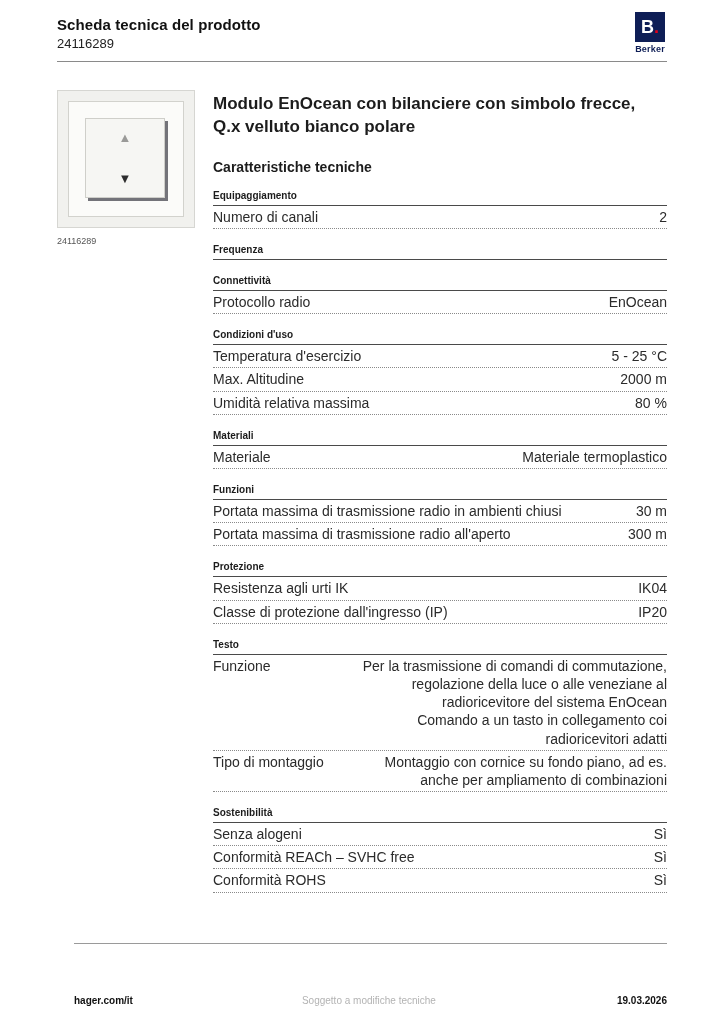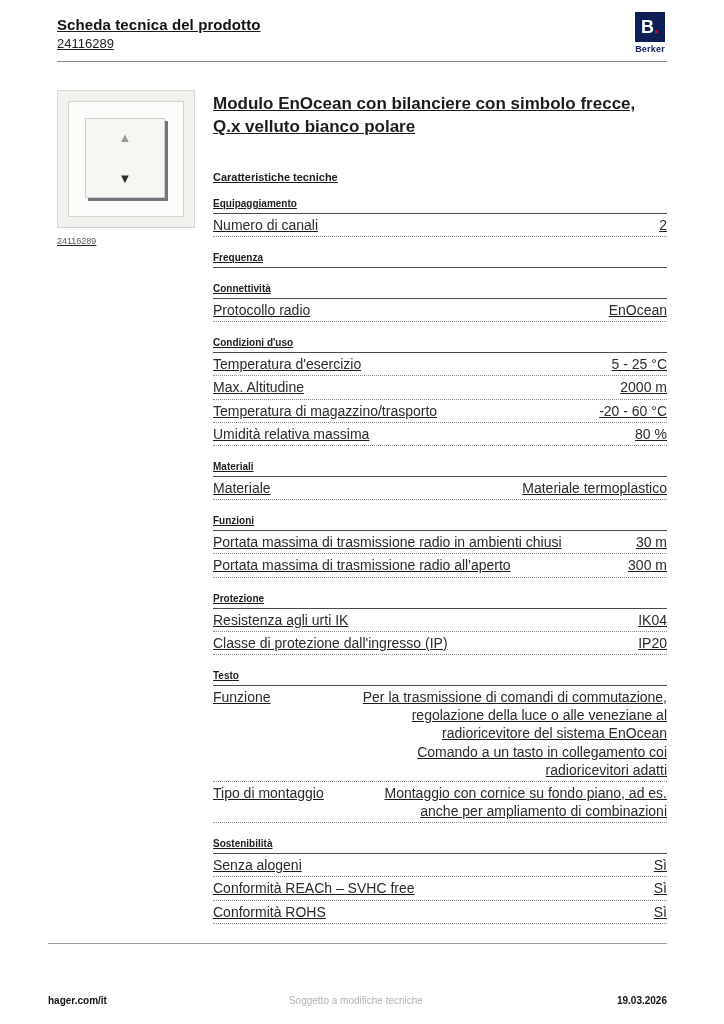--- a/index.html
+++ b/index.html
@@ -3,21 +3,21 @@
 <meta charset="utf-8">
 <style>
   * { box-sizing: border-box; }
   html, body { margin: 0; padding: 0; }
   body {
     width: 724px; height: 1024px;
     background: #ffffff;
     font-family: "Liberation Sans", sans-serif;
     color: #1c1c1c;
   }
-  .page { position: relative; width: 724px; height: 1024px; overflow: hidden; background: #fff; text-decoration: underline; }
+  .page { position: relative; width: 724px; height: 1024px; overflow: hidden; background: #fff; }
 
   
   header { padding: 16px 57px 0 57px; position: relative; }
   .page-title { font-size: 15px; font-weight: bold; margin: 0; color: #111; letter-spacing: 0.1px; }
   .product-number { font-size: 13px; color: #222; margin-top: 3px; }
   .logo { position: absolute; top: 12px; right: 57px; width: 34px; text-align: center; }
   .logo-box {
     width: 30px; height: 30px; margin: 0 auto;
     background: #0e1e56; color: #ffffff;
     font-weight: bold; font-size: 18px; line-height: 30px; text-align: center;
@@ -42,37 +42,37 @@
     background: #f6f6f3; border: 1px solid #cfcfca;
     box-shadow: 3px 3px 0 rgba(70,70,78,0.75); }
   .arrow-up { position: absolute; top: 12px; left: 50%; transform: translateX(-50%);
     font-size: 13px; color: #9a9a98; line-height: 1; }
   .arrow-down { position: absolute; bottom: 12px; left: 50%; transform: translateX(-50%);
     font-size: 13px; color: #2d2d2d; line-height: 1; }
   .image-caption { font-size: 9px; color: #555; margin-top: 8px; }
 
   
   .product-title { font-size: 17px; font-weight: bold; color: #1c1c1c; line-height: 1.35; margin-top: 3px; }
-  .tech-heading { font-size: 11px; font-weight: bold; color: #1c1c1c; margin-top: 32px; }
+  .tech-heading { font-size: 14px; font-weight: bold; color: #1c1c1c; margin-top: 20px; }
 
   .spec-section { margin-top: 15px; }
   .spec-section-title {
     font-size: 10px; font-weight: bold; color: #1c1c1c;
     padding-bottom: 4px; border-bottom: 1px solid #4a4a4a;
   }
   .spec-row {
     display: flex; justify-content: space-between; align-items: flex-start;
     border-bottom: 1px dotted #8a8a8a;
     padding: 2px 0; font-size: 14px; color: #2b2b2b; line-height: 1.3;
   }
   .spec-label { padding-right: 12px; }
   .spec-value { text-align: right; white-space: pre-line; max-width: 320px; }
 
   
-  footer { position: absolute; left: 48px; right: 57px; bottom: 18px; }
+  footer { position: absolute; left: 74px; right: 57px; bottom: 18px; }
   .footer-rule { border-top: 1px solid #9a9a9a; margin-bottom: 9px; }
   .footer-row { display: flex; justify-content: space-between; align-items: baseline; font-size: 10px; }
   .f-left  { font-weight: bold; color: #111; }
   .f-center{ color: #b3b3b3; margin-top: 42px; }
   .f-right { font-weight: bold; color: #111; margin-left: 12px; }
 </style>
 </head>
 <body>
 
 <div class="page">
@@ -127,24 +127,20 @@
             <div class="spec-section-title">Condizioni d'uso</div>
             <div class="spec-row">
               <span class="spec-label">Temperatura d'esercizio</span>
               <span class="spec-value">5 - 25 °C</span>
             </div>
             <div class="spec-row">
               <span class="spec-label">Max. Altitudine</span>
               <span class="spec-value">2000 m</span>
             </div>
             <div class="spec-row">
-              <span class="spec-label">Temperatura di magazzino/trasporto</span>
-              <span class="spec-value">-20 - 60 °C</span>
-            </div>
-            <div class="spec-row">
               <span class="spec-label">Umidità relativa massima</span>
               <span class="spec-value">80 %</span>
             </div>
           </section>
           <section class="spec-section">
             <div class="spec-section-title">Materiali</div>
             <div class="spec-row">
               <span class="spec-label">Materiale</span>
               <span class="spec-value">Materiale termoplastico</span>
             </div>

